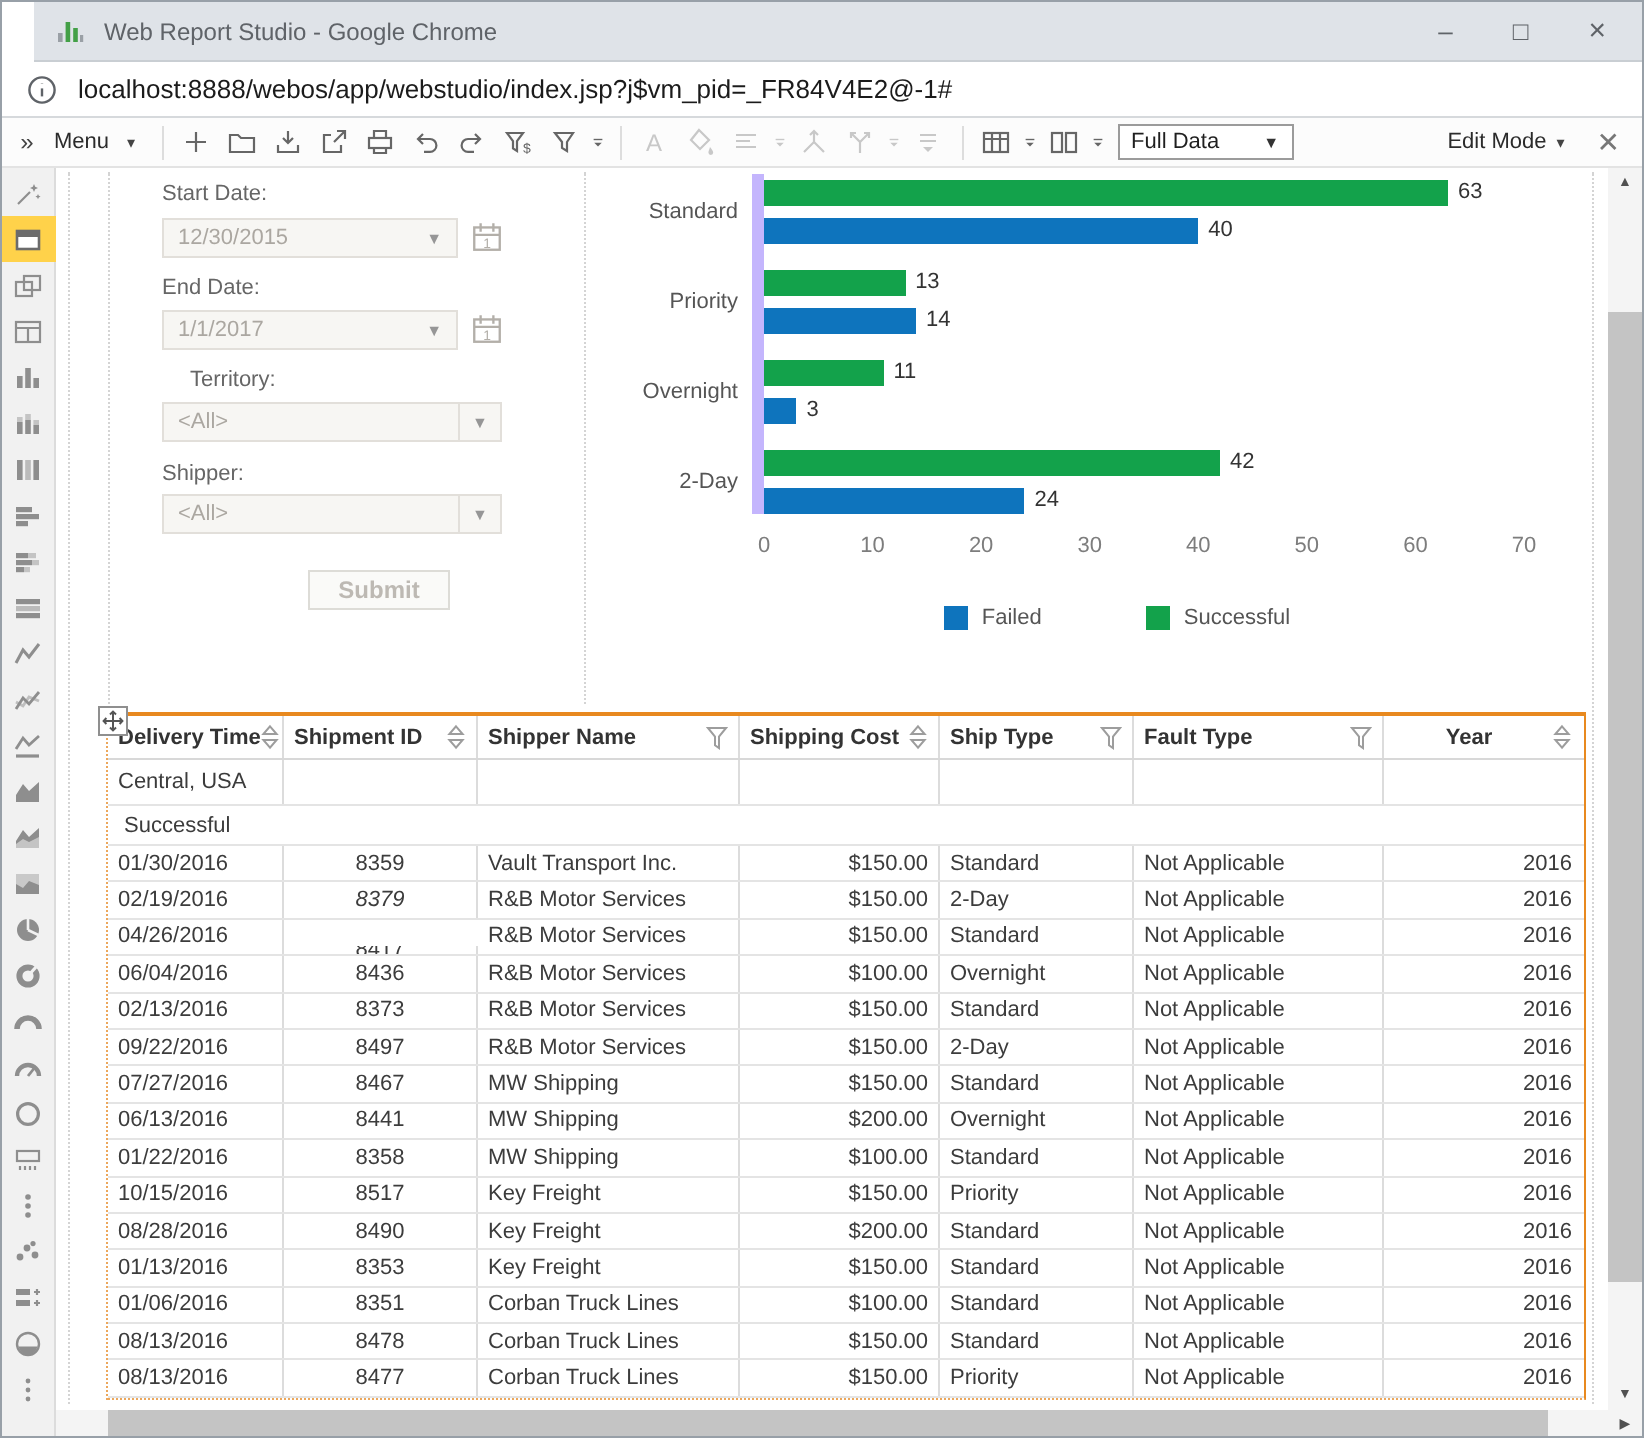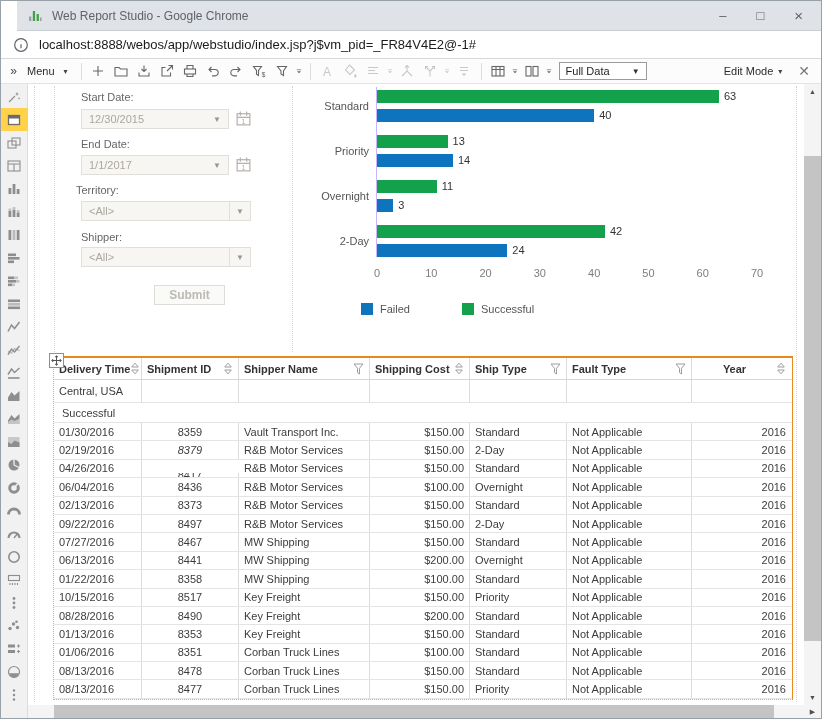--- a/index.html
+++ b/index.html
@@ -38,25 +38,25 @@
 .flabel{position:absolute;font-size:11px;color:#666;white-space:nowrap}
 .finput{position:absolute;left:53px;width:148px;height:20px;background:#f7f6f3;border:1px solid #e2dfda;color:#aba7a1;font-size:11px;display:flex;align-items:center;padding:0 7px;cursor:pointer}
 .finput .caret,.fselect .caret{margin-left:auto;font-size:8px;color:#969696}
 .fselect{position:absolute;left:53px;width:170px;height:20px;background:#f7f6f3;border:1px solid #e2dfda;color:#aba7a1;font-size:11px;display:flex;align-items:center;padding:0 0 0 7px;cursor:pointer}
 .fselect .arrowbox{margin-left:auto;width:21px;height:100%;border-left:1px solid #e2dfda;display:flex;align-items:center;justify-content:center;color:#969696;font-size:8px}
 .calbtn{position:absolute;left:206px;width:19px;height:19px;display:flex;align-items:center;justify-content:center;color:#b3afa9;cursor:pointer}
 .submit{position:absolute;left:126px;top:201px;width:71px;height:20px;background:#fafaf8;border:1px solid #dddcd7;color:#bdb9b3;font-weight:bold;font-size:12px;display:flex;align-items:center;justify-content:center;cursor:pointer}
 
 .chart{position:absolute;left:263px;top:3px;width:470px;height:238px;font-size:11px}
 .cat-label{position:absolute;left:0;width:78px;text-align:right;color:#555}
-.chart-plot{position:absolute;left:85px;top:0;width:380px;height:170px;border-left:1px solid #c4b5fd}
+.chart-plot{position:absolute;left:85px;top:0;width:380px;height:170px;border-left:6px solid #c4b5fd}
 .bar{position:absolute;left:0;height:13px;cursor:pointer}
 .bar-val{position:absolute;color:#333;line-height:13px}
 .tick{position:absolute;top:180px;transform:translateX(-50%);color:#7d7d7d}
-.legend{position:absolute;left:70px;top:216px;width:395px;display:flex;gap:52px;color:#555}
+.legend{position:absolute;left:70px;top:216px;width:395px;display:flex;justify-content:center;gap:52px;color:#555}
 .legend-item{display:flex;align-items:center;gap:7px;cursor:pointer}
 .sw{width:12px;height:12px;display:inline-block}
 
 .rs-table{position:absolute;left:25px;top:272px;width:740px;background:#fff;border-top:2px solid #e8891f;border-right:1px solid #e8891f;border-left:1px dotted #eca75b;border-bottom:1px dotted #eca75b;font-size:11px;color:#3c3c3c}
 .trow{display:flex;border-bottom:1px solid #e4e4e4;background:#fff}
 .tcell{border-right:1px solid #dcdcdc;padding:0 5px;display:flex;align-items:center;white-space:nowrap;overflow:hidden}
 .tcell:last-child{border-right:none}
 .thead{height:22px;border-bottom:1px solid #d8d8d8}
 .thead .tcell{font-weight:bold;color:#333;cursor:pointer}
 .thead .hicon{margin-left:auto;display:flex;align-items:center;color:#9d9d9d}
@@ -514,21 +514,21 @@
         <span class="caret">▼</span>
       </div>
     <div class="calbtn" style="top:71px">
         <svg width="17" height="17" viewBox="0 0 16 16" fill="none" stroke="currentColor" stroke-width="1.1">
           <rect x="2" y="3.5" width="12" height="10.5"></rect>
           <path d="M5 1.5v4M11 1.5v4M2 7h12"></path>
           <text x="8" y="13" font-size="6.5" text-anchor="middle" fill="currentColor" stroke="none">1</text>
         </svg>
       </div>
 
-    <div class="flabel" style="left:48px;top:100px">Territory:</div>
+    <div class="flabel" style="left:67px;top:100px">Territory:</div>
     <div class="fselect" style="top:117px">
         <span>&lt;All&gt;</span>
         <span class="arrowbox">▼</span>
       </div>
 
     <div class="flabel" style="left:53px;top:147px">Shipper:</div>
     <div class="fselect" style="top:163px">
         <span>&lt;All&gt;</span>
         <span class="arrowbox">▼</span>
       </div>

